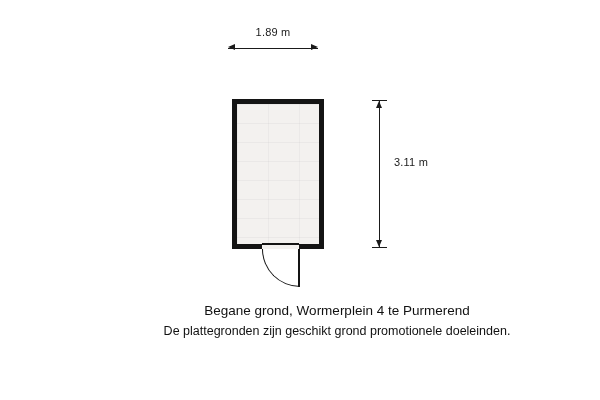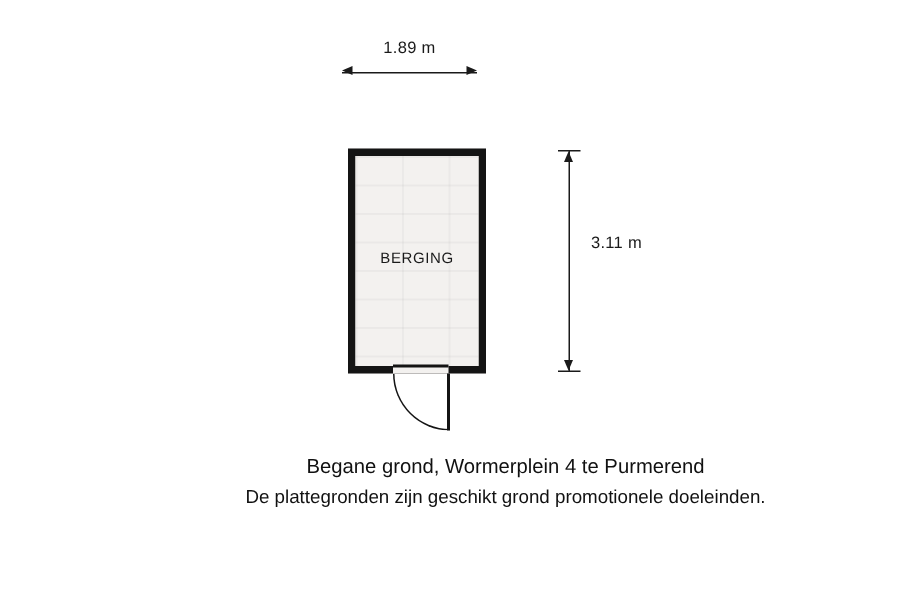--- a/index.html
+++ b/index.html
@@ -232,21 +232,20 @@
     <div class="line"></div>
     <div class="arrow-t"></div>
     <div class="arrow-b"></div>
     <div class="label">3.11 m</div>
   </div>
 
   <div class="plan">
     <div class="room-outer">
       <div class="room-inner"></div>
     </div>
-    <div class="room-label">BERGING</div>
     <div class="door-gap"></div>
     <div class="door-threshold"></div>
     <div class="door-swing"></div>
     <div class="door-leaf"></div>
   </div>
 
   <div class="caption">
     <div class="line1">Begane grond, Wormerplein 4 te Purmerend</div>
     <div class="line2">De plattegronden zijn geschikt grond promotionele doeleinden.</div>
   </div>

